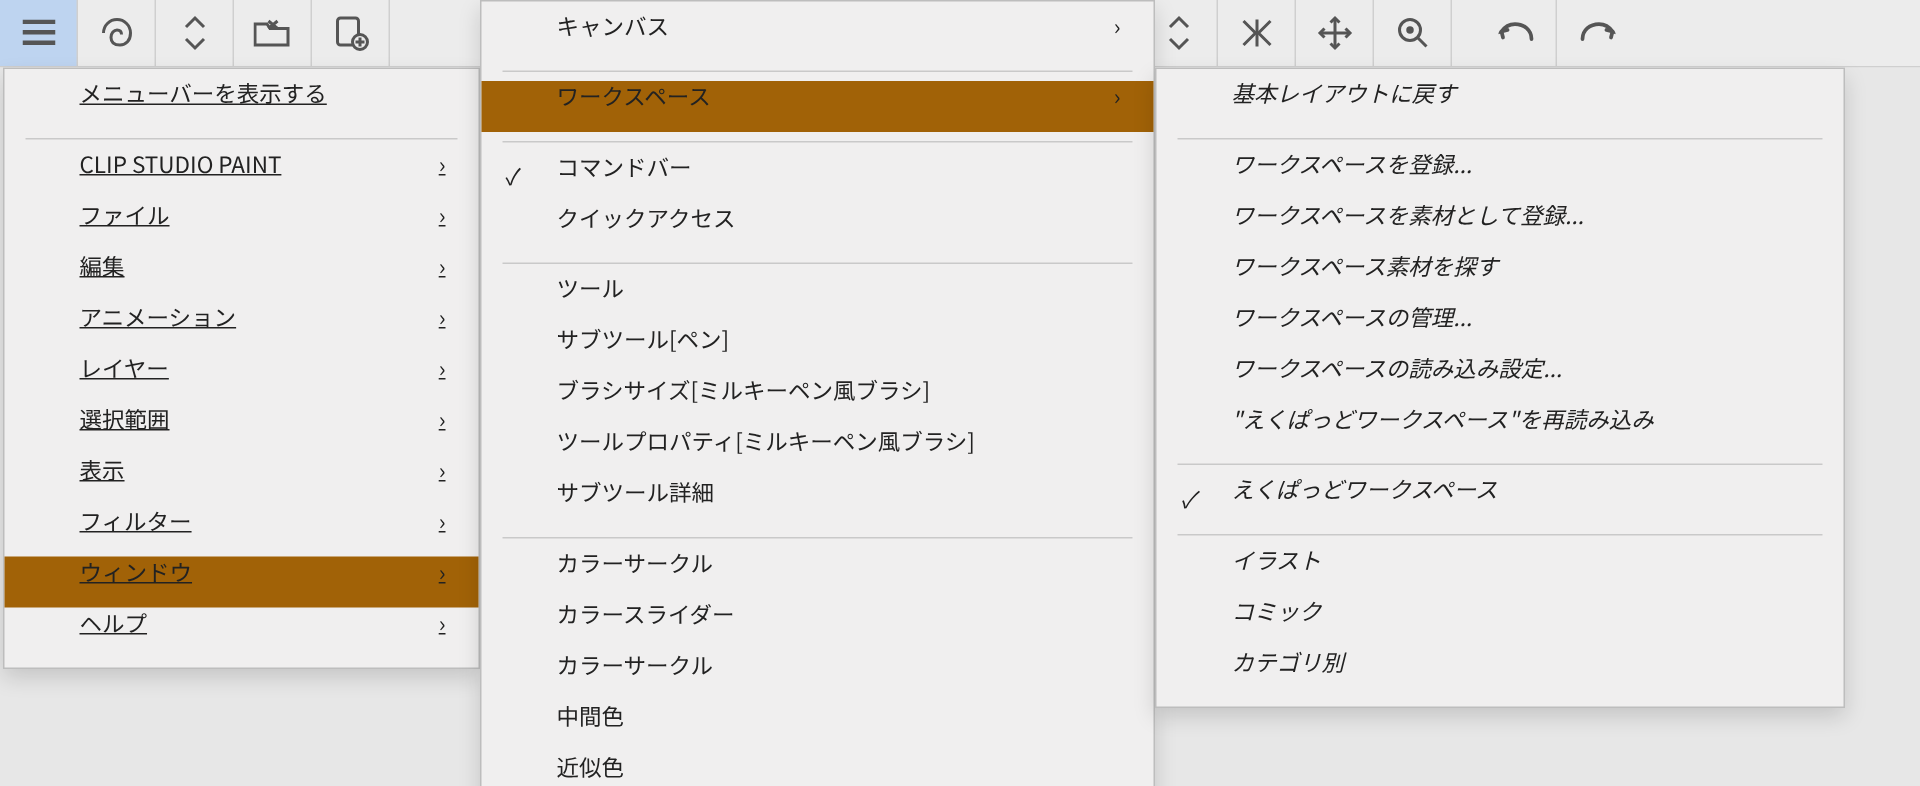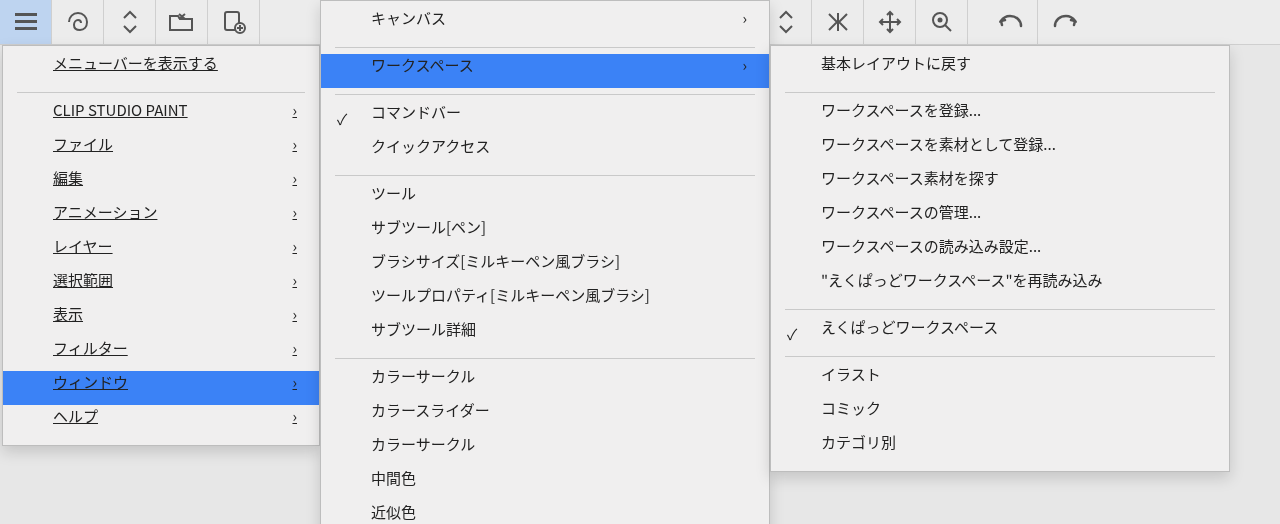--- a/index.html
+++ b/index.html
@@ -48,41 +48,41 @@
   .menu-item {
     display: flex;
     align-items: flex-start;
     height: 34px;
     padding: 0 22px 0 50px;
     white-space: nowrap;
     font-size: 15px;
     position: relative;
     cursor: default;
   }
-  .menu-item.highlight { background: #3b82f6; }
+  .menu-item.highlight { background: #a16207; }
   .menu-item .arrow {
     margin-left: auto;
     padding-left: 28px;
   }
   .menu-item .check {
     position: absolute;
     left: 16px;
     top: 50%;
     transform: translateY(-50%);
   }
   .menu-sep {
     height: 1px;
     margin: 6px 14px;
     background: #c9c9c9;
   }
 
   
   #menu1 { left: 2px;   top: 45px;  width: 318px; text-decoration: underline; }
   #menu2 { left: 320px; top: 0px;   width: 450px; }
-  #menu3 { left: 770px; top: 45px;  width: 460px; }
+  #menu3 { left: 770px; top: 45px;  width: 460px; font-style: italic; }
 
   
   .canvas-area {
     position: absolute;
     left: 0;
     top: 45px;
     right: 0;
     bottom: 0;
     background: #e7e7e7;
   }

